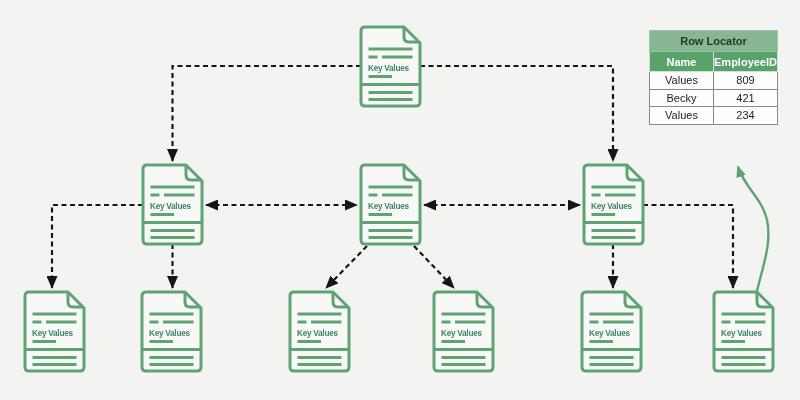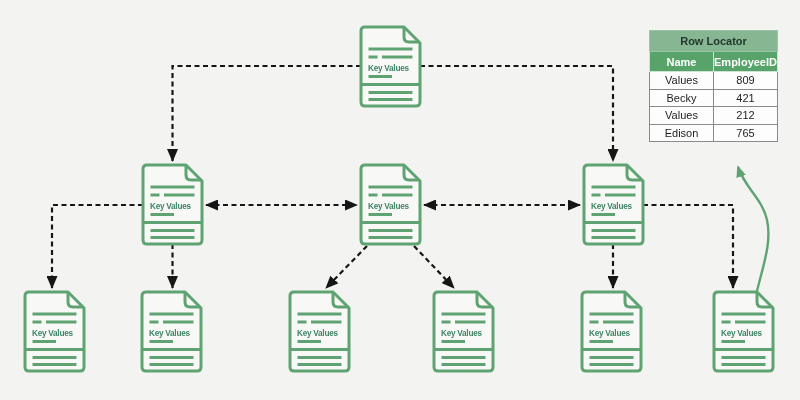--- a/index.html
+++ b/index.html
@@ -226,21 +226,17 @@
         <tr class="body-row">
           <td class="col-name">Values</td>
           <td class="col-id">809</td>
         </tr>
         <tr class="body-row">
           <td class="col-name">Becky</td>
           <td class="col-id">421</td>
         </tr>
         <tr class="body-row">
           <td class="col-name">Values</td>
-          <td class="col-id">212</td>
-        </tr>
-        <tr class="body-row">
-          <td class="col-name">Edison</td>
-          <td class="col-id">765</td>
+          <td class="col-id">234</td>
         </tr>
       </tbody>
   </table>
 </div>
 
 </body></html>

